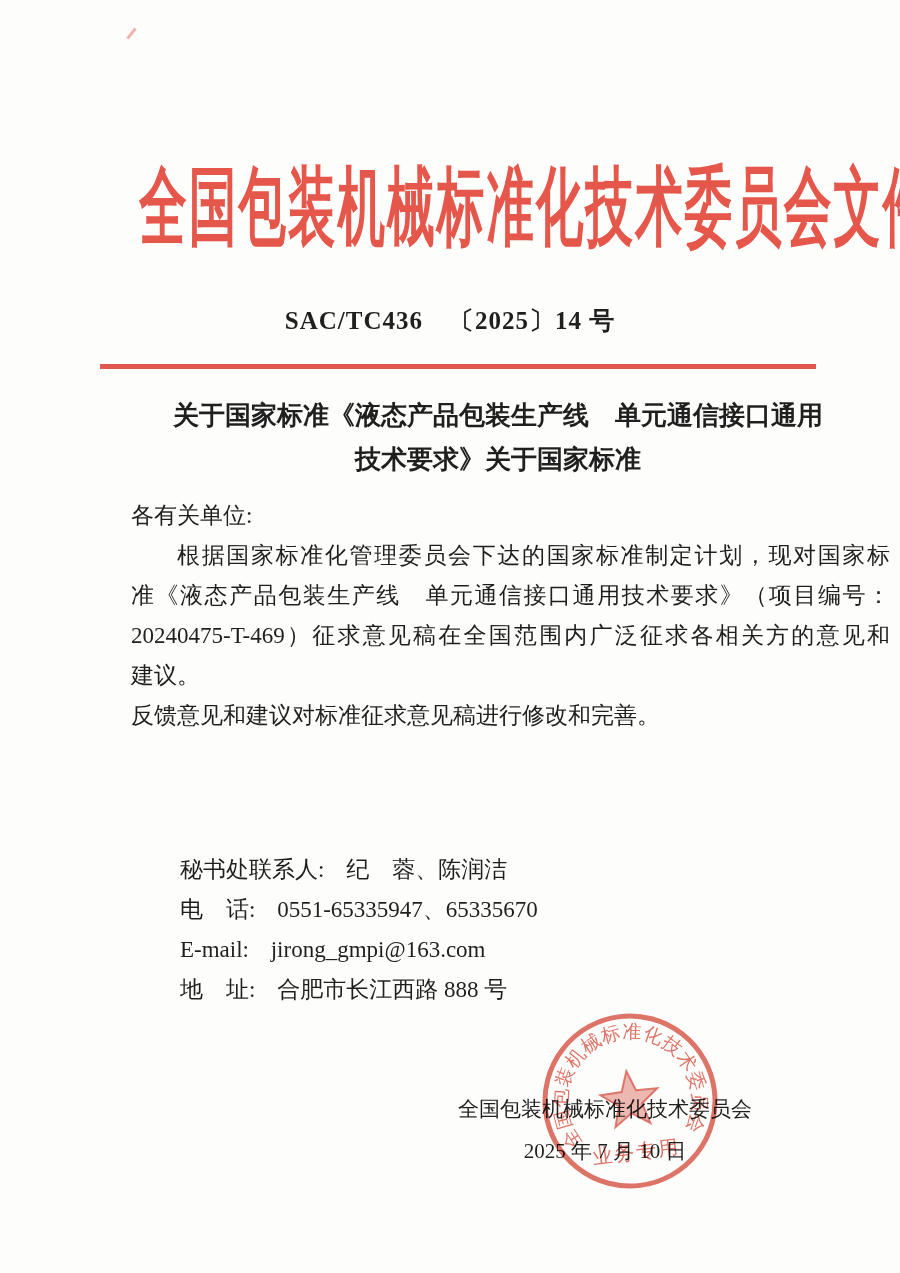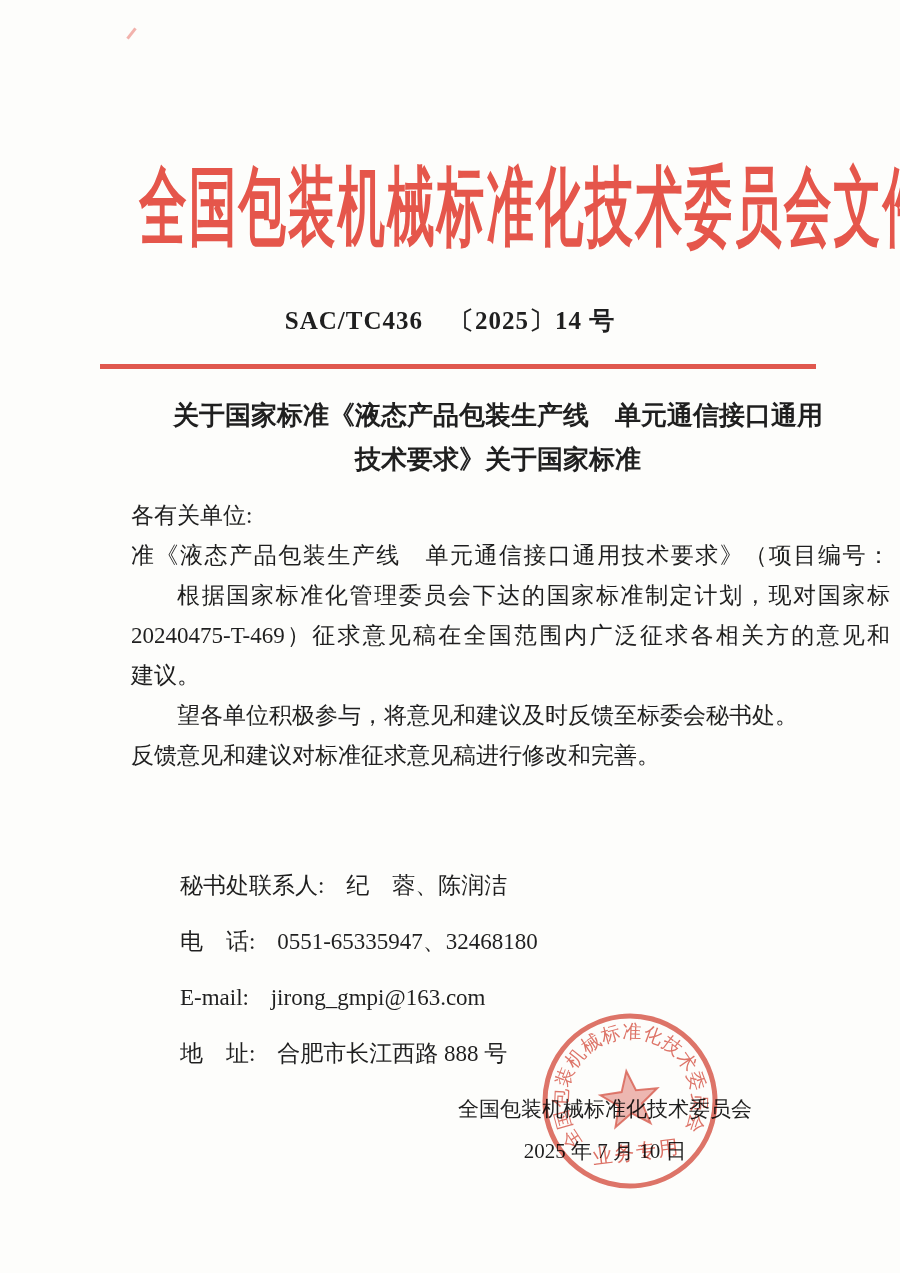--- a/index.html
+++ b/index.html
@@ -50,21 +50,21 @@
     font-size:23px;line-height:40px;
   }
   .body-line{white-space:normal;}
   .body-line.indent{text-indent:46px;}
   .body-line.fill{text-align:justify;text-align-last:justify;}
   
   .contacts{
     position:absolute;top:850px;left:180px;
     font-size:23px;line-height:40px;
   }
-  .contact-row{white-space:nowrap;margin-top:16px;}
+  .contact-row{white-space:nowrap;}
   .contact-label{display:inline-block;}
   .contact-value{display:inline-block;margin-left:16px;}
   
   .signature{
     position:absolute;top:1088px;left:440px;width:330px;
     text-align:center;font-size:21px;line-height:42px;
   }
   
   .stamp{
     position:absolute;top:1006px;left:535px;
@@ -95,36 +95,35 @@
 
   <div class="red-rule"></div>
 
   <div class="subject">
     <div>关于国家标准《液态产品包装生产线　单元通信接口通用</div>
     <div>技术要求》关于国家标准</div>
   </div>
 
   <div class="body-block">
     <div class="body-line">各有关单位:</div>
+    <div class="body-line indent fill">根据国家标准化管理委员会下达的国家标准制定计划，现对国家标</div>
     <div class="body-line fill">准《液态产品包装生产线　单元通信接口通用技术要求》（项目编号：</div>
-    <div class="body-line indent fill">根据国家标准化管理委员会下达的国家标准制定计划，现对国家标</div>
     <div class="body-line fill">20240475-T-469）征求意见稿在全国范围内广泛征求各相关方的意见和</div>
     <div class="body-line">建议。</div>
-    <div class="body-line indent">望各单位积极参与，将意见和建议及时反馈至标委会秘书处。</div>
     <div class="body-line">反馈意见和建议对标准征求意见稿进行修改和完善。</div>
   </div>
 
   <div class="contacts">
     <div class="contact-row">
       <span class="contact-label">秘书处联系人:</span>
       <span class="contact-value">纪　蓉、陈润洁</span>
     </div>
     <div class="contact-row">
       <span class="contact-label">电　话:</span>
-      <span class="contact-value">0551-65335947、32468180</span>
+      <span class="contact-value">0551-65335947、65335670</span>
     </div>
     <div class="contact-row">
       <span class="contact-label">E-mail:</span>
       <span class="contact-value">jirong_gmpi@163.com</span>
     </div>
     <div class="contact-row">
       <span class="contact-label">地　址:</span>
       <span class="contact-value">合肥市长江西路 888 号</span>
     </div>
   </div>

